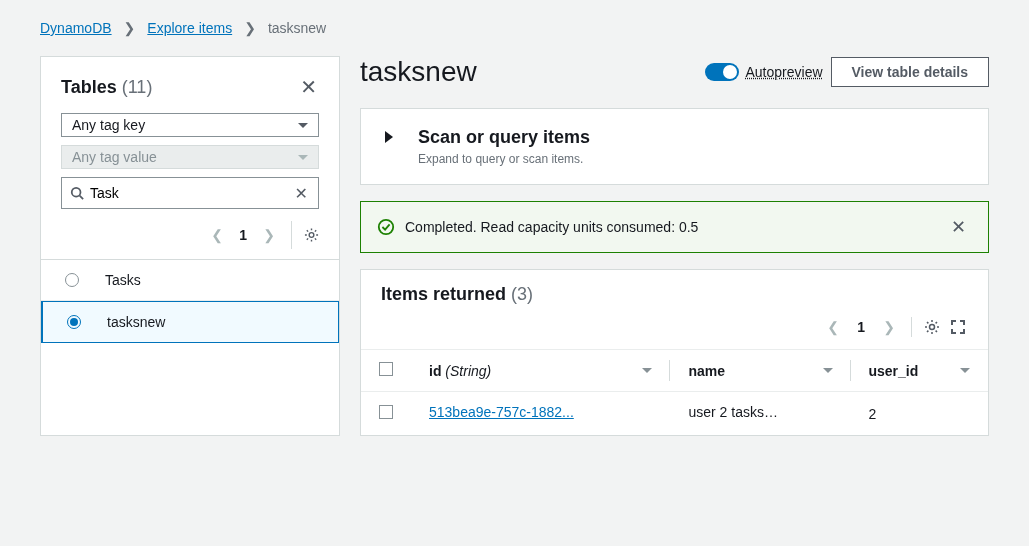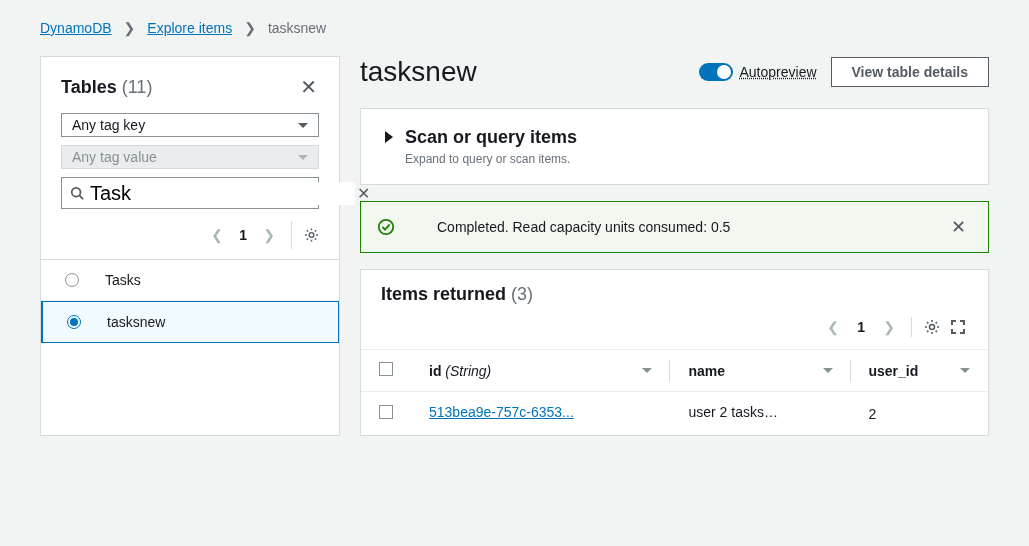--- a/index.html
+++ b/index.html
@@ -22,55 +22,55 @@
 
 .controls { padding: 0 20px 12px; display: flex; flex-direction: column; gap: 8px; }
 .select-box { position: relative; }
 .select-input { width: 100%; padding: 6px 10px; border: 1px solid #879196; background: #fff; font-size: 14px; cursor: pointer; display: flex; justify-content: space-between; align-items: center; height: 24px; }
 .select-input.disabled { background: #eaeded; color: #879196; border-color: #d5dbdb; }
 .caret-down { width: 0; height: 0; border-left: 5px solid transparent; border-right: 5px solid transparent; border-top: 5px solid #545b64; }
 .select-input.disabled .caret-down { border-top-color: #aab7b8; }
 
 .search-box { position: relative; display: flex; align-items: center; border: 1px solid #879196; background: #fff; height: 32px; padding: 0 8px; }
 .search-icon { width: 14px; height: 14px; margin-right: 6px; flex-shrink: 0; }
-.search-box input { border: none; outline: none; flex: 1; font-size: 20px; }
+.search-box input { border: none; outline: none; flex: 1; font-size: 14px; }
 .clear-x { color: #545b64; cursor: pointer; font-size: 16px; padding: 2px; }
 
 .pager-row { display: flex; justify-content: flex-end; align-items: center; gap: 4px; padding: 0 20px 10px; }
 .pager-btn { width: 24px; height: 24px; display: flex; align-items: center; justify-content: center; cursor: pointer; color: #aab7b8; }
 .pager-num { font-weight: 700; padding: 0 6px; }
 .icon-btn { width: 28px; height: 28px; display: flex; align-items: center; justify-content: center; cursor: pointer; color: #545b64; border-left: 1px solid #d5dbdb; margin-left: 6px; padding-left: 12px; }
 
 .table-list { border-top: 1px solid #d5dbdb; }
 .table-row { display: flex; align-items: center; padding: 12px 24px; gap: 26px; border-bottom: 1px solid #eaeded; cursor: pointer; }
 .table-row.selected { background: #f1faff; border: 1px solid #0073bb; border-left: 2px solid #0073bb; }
 .radio { width: 14px; height: 14px; border: 1px solid #879196; border-radius: 50%; position: relative; flex-shrink: 0; }
 .radio.checked { border-color: #0073bb; }
 .radio.checked::after { content: ''; position: absolute; width: 8px; height: 8px; background: #0073bb; border-radius: 50%; top: 2px; left: 2px; }
 
 
 .right-panel { flex: 1; display: flex; flex-direction: column; gap: 16px; min-width: 0; }
 .header-row { display: flex; justify-content: space-between; align-items: center; padding-bottom: 4px; }
 .page-title { font-size: 28px; font-weight: 400; }
-.header-actions { display: flex; align-items: center; gap: 14px; }
+.header-actions { display: flex; align-items: center; gap: 8px; }
 .toggle-wrap { display: flex; align-items: center; gap: 6px; }
 .toggle { width: 34px; height: 18px; background: #0073bb; border-radius: 10px; position: relative; cursor: pointer; }
 .toggle::after { content: ''; position: absolute; width: 14px; height: 14px; background: #fff; border-radius: 50%; top: 2px; right: 2px; }
 .toggle-label { text-decoration: underline dotted; cursor: pointer; }
 .btn { border: 1px solid #545b64; background: #fff; padding: 6px 20px; font-size: 14px; font-weight: 700; cursor: pointer; color: #545b64; display: inline-flex; align-items: center; gap: 8px; }
 
 .card { background: #fff; border: 1px solid #d5dbdb; }
-.scan-query { padding: 18px 24px; display: flex; align-items: flex-start; gap: 12px; }
+.scan-query { padding: 18px 24px; display: flex; align-items: flex-start; gap: 25px; }
 .expand-tri { width: 0; height: 0; border-top: 6px solid transparent; border-bottom: 6px solid transparent; border-left: 8px solid #16191f; margin-top: 4px; cursor: pointer; }
 .sq-title { font-size: 18px; font-weight: 700; }
 .sq-sub { color: #687078; font-size: 12px; margin-top: 4px; }
 
 .alert { border: 1px solid #1d8102; background: #f2f8f0; padding: 12px 16px; display: flex; align-items: center; gap: 10px; }
 .alert .check-icon { width: 18px; height: 18px; color: #1d8102; flex-shrink: 0; }
-.alert .msg { flex: 1; margin-left: 32px; }
+.alert .msg { flex: 1; }
 .alert .dismiss { font-size: 18px; color: #545b64; cursor: pointer; padding: 2px 6px; }
 
 .items-card { background: #fff; border: 1px solid #d5dbdb; }
 .items-header { display: flex; justify-content: space-between; align-items: center; padding: 14px 20px 6px; }
 .items-title { font-size: 18px; font-weight: 700; }
 .items-title .count { color: #687078; font-weight: 400; }
 .items-actions { display: flex; gap: 10px; }
 .btn-icon-only { padding: 6px 10px; }
 .actions-caret { width: 0; height: 0; border-left: 5px solid transparent; border-right: 5px solid transparent; border-top: 5px solid #545b64; }
 
@@ -226,21 +226,21 @@
             </th>
             <th>
               <span>user_id</span>
               <span class="sort-caret"></span>
             </th>
           </tr>
         </thead>
         <tbody>
           <tr>
             <td><span class="checkbox"></span></td>
-            <td><a class="link">513bea9e-757c-6353...</a></td>
+            <td><a class="link">513bea9e-757c-1882...</a></td>
             <td><span class="trunc">user 2 tasks…</span></td>
             <td><span>2</span></td>
           </tr>
         </tbody>
       </table>
     </div>
   </div>
 </div>
 
 </body></html>

